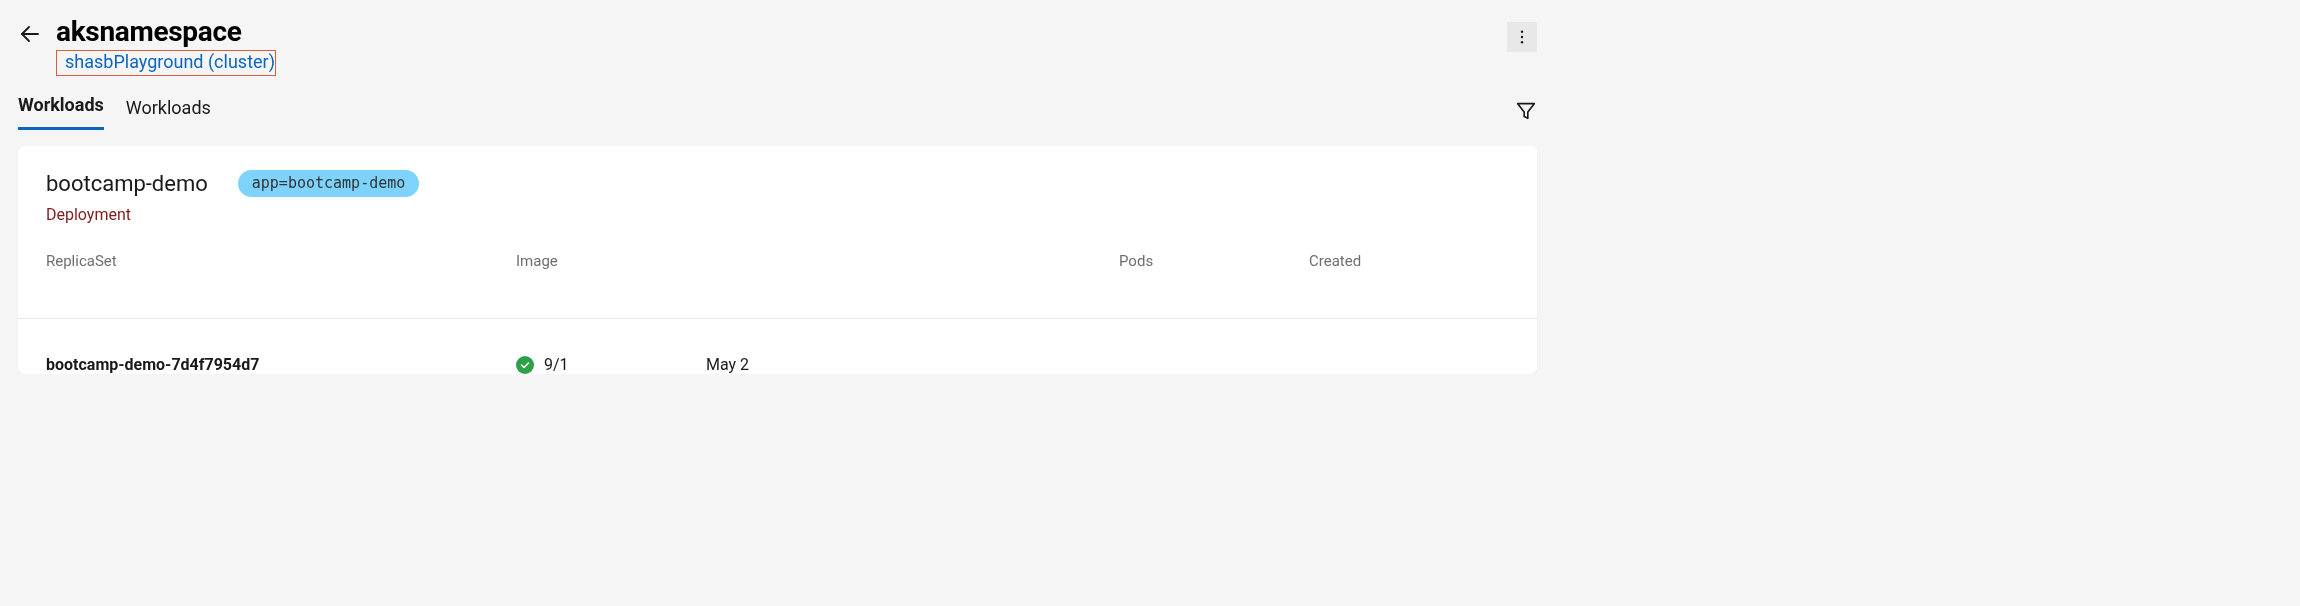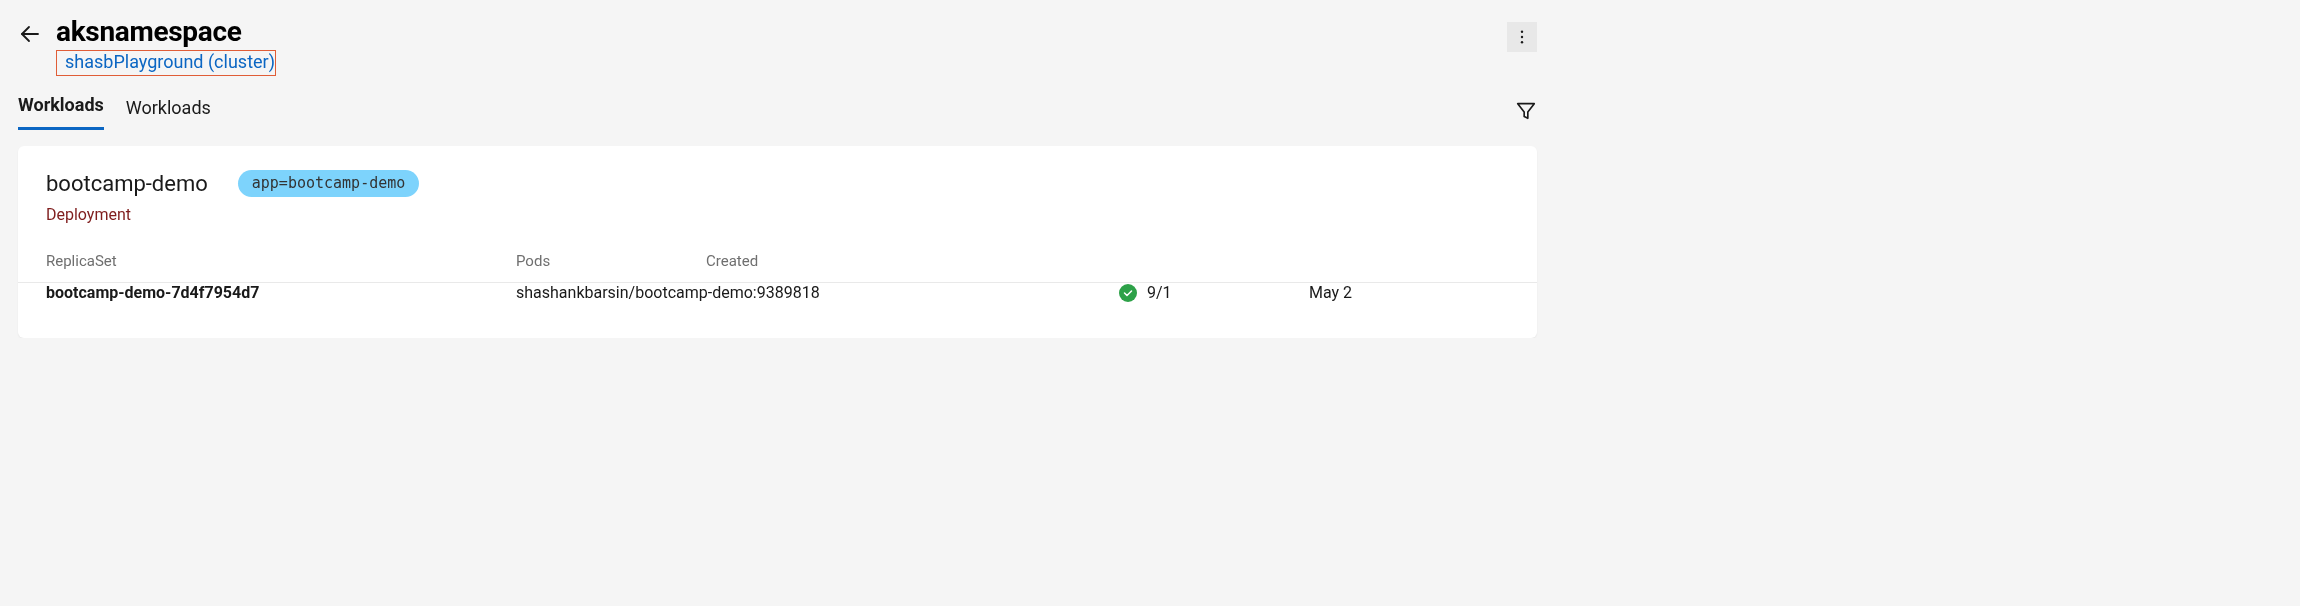--- a/index.html
+++ b/index.html
@@ -107,33 +107,34 @@
     .wl-kind {
       margin-top: 8px;
       font-size: 16px;
       color: #7f1d1d;
     }
     .tbl {
       margin-top: 28px;
     }
     .tbl-head, .tbl-row {
       display: flex;
-      align-items: flex-start;
+      align-items: flex-end;
       padding: 0 28px;
     }
     .tbl-head {
       color: #6f6f6f;
       font-size: 15px;
       padding-bottom: 12px;
     }
     .tbl-row {
       border-top: 1px solid #e9e9e9;
       height: 56px;
       font-size: 16px;
       cursor: pointer;
+      margin-top: 36px;
     }
     .col-rs { flex: 0 0 470px; }
     .col-img { flex: 1; }
     .col-pods { flex: 0 0 190px; display: flex; align-items: center; gap: 10px; }
     .col-created { flex: 0 0 200px; }
     .rs-name { font-weight: 700; }
     .status-dot {
       width: 18px; height: 18px; border-radius: 50%;
       background: #2da148;
       display: inline-flex; align-items: center; justify-content: center;
@@ -185,27 +186,27 @@
       <div class="wl-row">
         <span class="wl-name">bootcamp-demo</span>
         <span class="tag">app=bootcamp-demo</span>
       </div>
       <div class="wl-kind">Deployment</div>
     </div>
 
     <div class="tbl">
       <div class="tbl-head">
         <div class="col-rs">ReplicaSet</div>
+        <div class="col-img">Image</div>
         <div class="col-pods">Pods</div>
         <div class="col-created">Created</div>
       </div>
 
       <div class="tbl-row">
         <div class="col-rs rs-name">bootcamp-demo-7d4f7954d7</div>
-        <div class="col-img">shashankbarsin/bootcamp-demo:9389818</div>
         <div class="col-pods">
           <span class="status-dot">
             <svg viewBox="0 0 24 24" width="12" height="12" fill="none" stroke="#fff" stroke-width="3" stroke-linecap="round" stroke-linejoin="round">
               <polyline points="5 12 10 17 19 8"></polyline>
             </svg>
           </span>
           <span>9/1</span>
         </div>
         <div class="col-created">May 2</div>
       </div>

